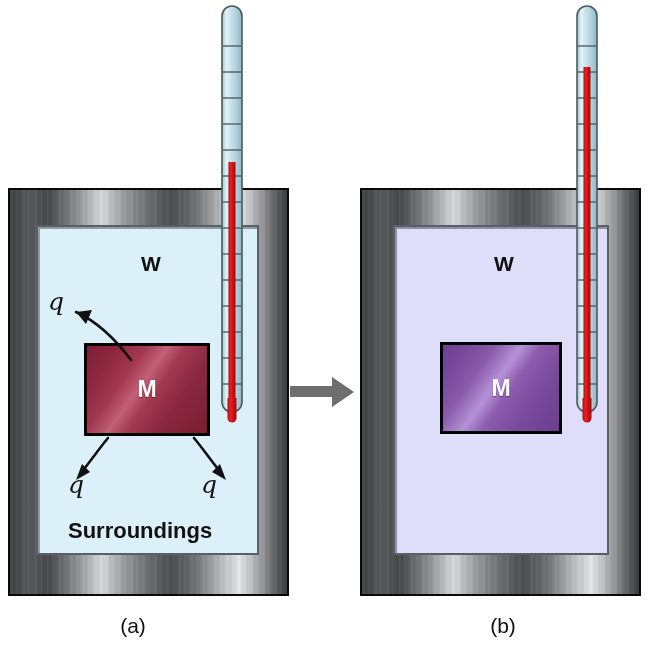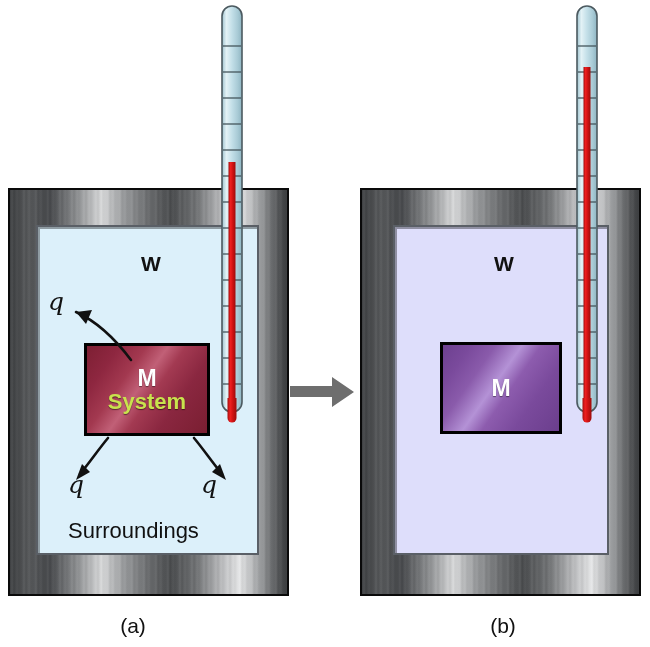--- a/index.html
+++ b/index.html
@@ -125,20 +125,21 @@
     position: absolute;
     font-weight: bold;
     font-size: 21px;
     color: #111111;
   }
   .label-surroundings {
     position: absolute;
     font-size: 22px;
     color: #111111;
     white-space: nowrap;
+    font-weight: bold;
   }
 
   
   .label-q {
     position: absolute;
     font-family: "DejaVu Serif", "Liberation Serif", serif;
     font-style: italic;
     font-size: 25px;
     color: #111111;
   }
@@ -170,21 +171,20 @@
   <div class="panel">
 
     <div class="calorimeter" style="left:8px; top:188px; width:281px; height:408px;"></div>
 
     <div class="water" style="left:36px; top:225px; width:223px; height:330px; background:#dcf0fa;"></div>
 
     <span class="label-w" style="left:141px; top:252px;">W</span>
 
     <div class="block block-hot" style="left:84px; top:343px; width:126px; height:93px;">
       <span class="block-label-m">M</span>
-      <span class="block-label-system">System</span>
     </div>
 
     <svg class="arrow" style="left:36px; top:280px; width:230px; height:200px;" viewBox="0 0 230 200">
 
       <path d="M 95 80 C 80 60, 62 42, 40 32" stroke="#111111" stroke-width="2.6" fill="none" stroke-linecap="round"></path>
       <path d="M 40 32 L 56 30 L 50 44 Z" fill="#111111"></path>
 
       <path d="M 72 158 C 62 170, 54 182, 44 194" stroke="#111111" stroke-width="2.6" fill="none" stroke-linecap="round"></path>
       <path d="M 40 200 L 46 184 L 54 192 Z" fill="#111111"></path>
 

